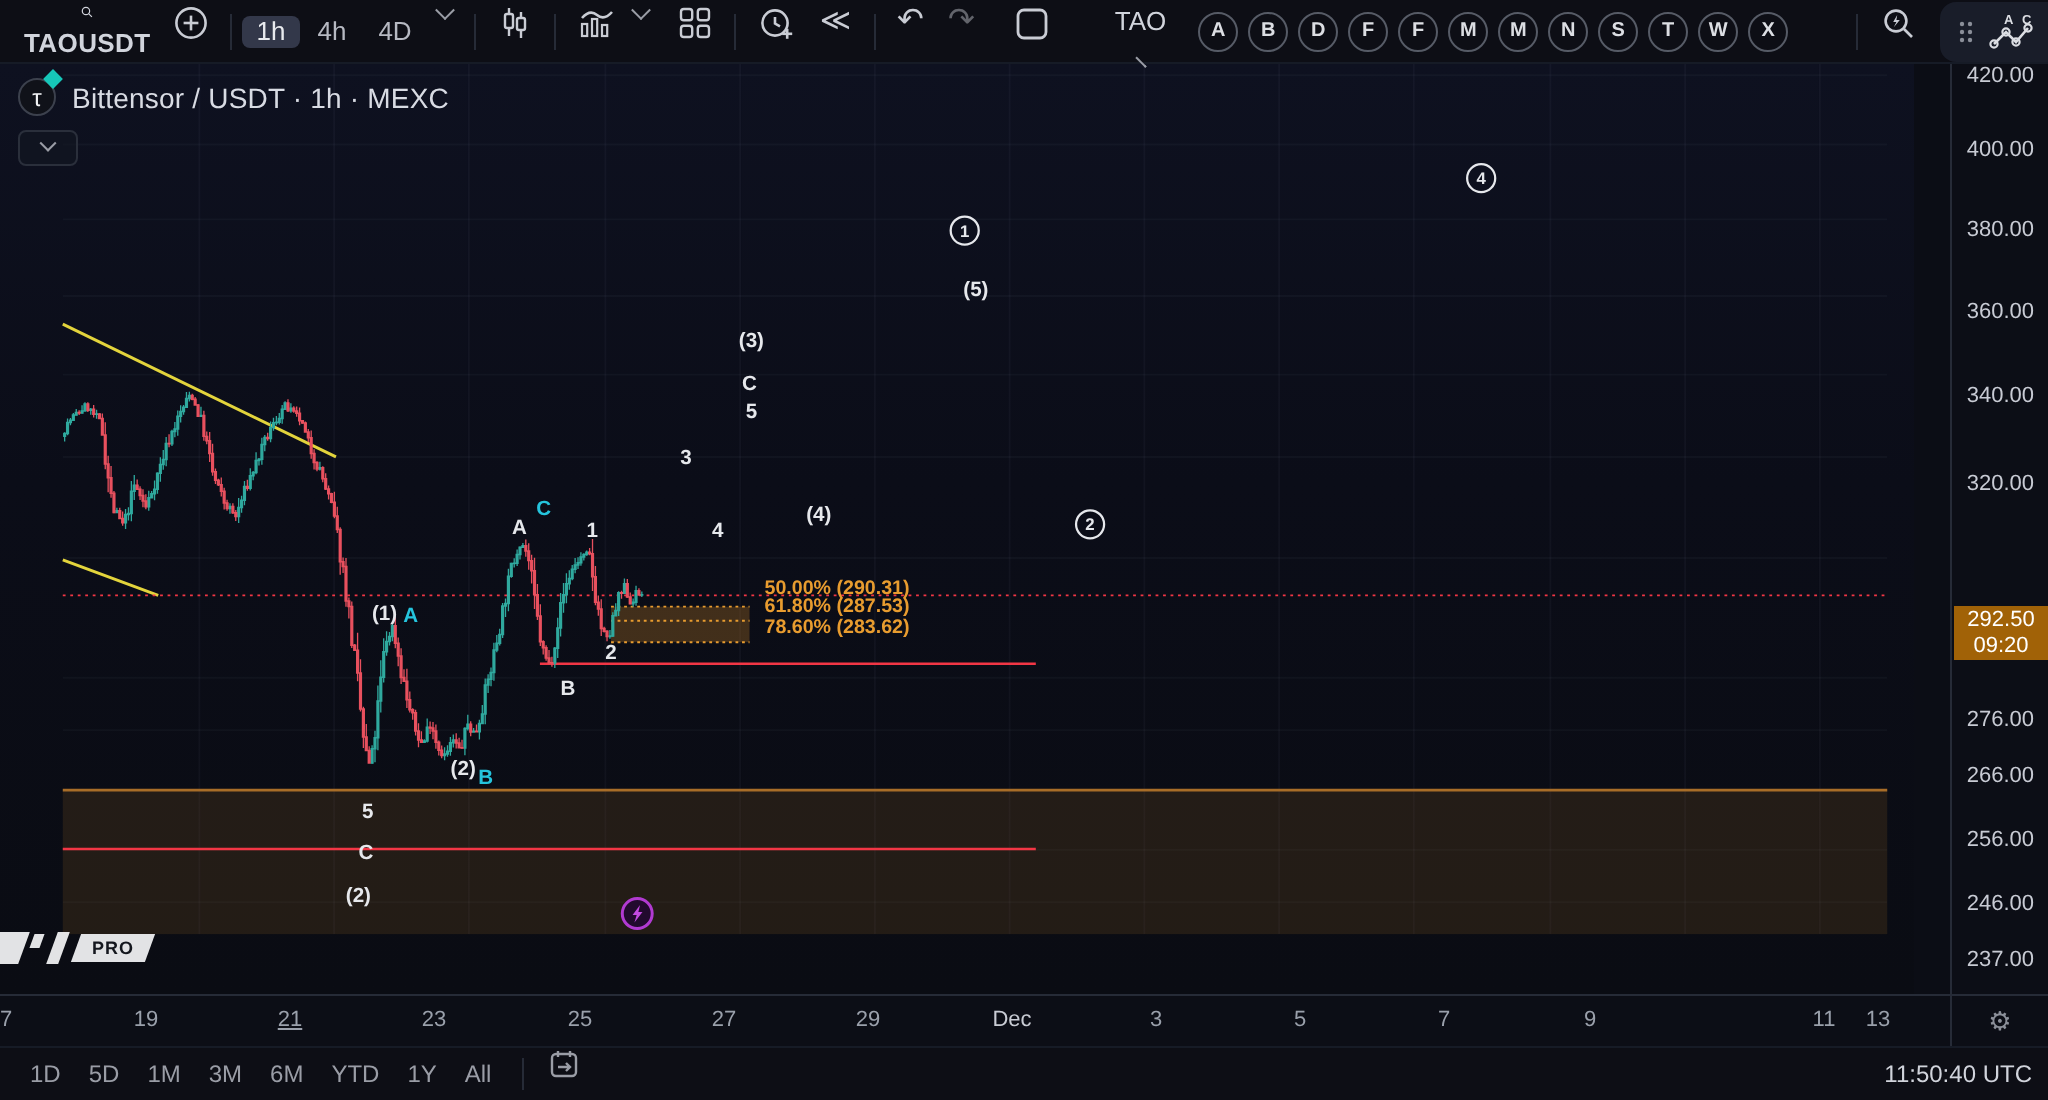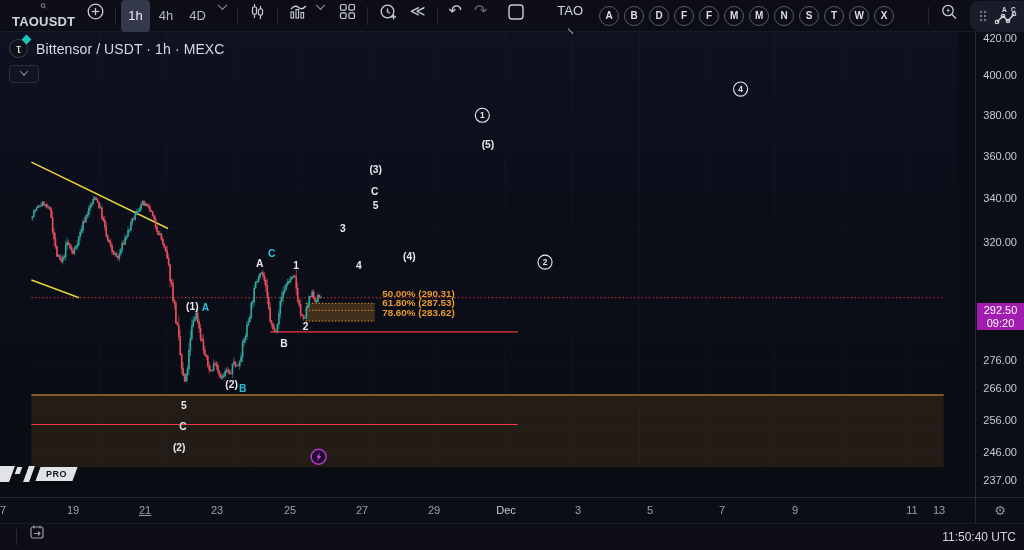--- a/index.html
+++ b/index.html
@@ -8,21 +8,21 @@
   .app { width:1024px; height:550px; display:flex; flex-direction:column; background:#0b0d15; }
 
   
   .toolbar { height:32px; flex:0 0 32px; display:flex; align-items:center; padding:0 0 0 6px;
     background:#0d0e15; border-bottom:1px solid #161b26; color:#d1d4dc; position:relative; z-index:5; }
   .tb-btn { height:26px; display:flex; align-items:center; gap:5px; padding:0 6px; border-radius:4px;
     color:#d1d4dc; font-size:13px; cursor:pointer; white-space:nowrap;flex-direction:column; }
   .tb-btn svg { display:block; }
   .sym { font-weight:bold; font-size:13px; letter-spacing:.2px; }
   .sep { width:1px; height:18px; background:#262b37; margin:0 5px; flex:0 0 1px; }
-  .tf { padding:8px 7px; color:#b6b9c2; font-size:13px; border-radius:4px; height:32px; display:flex; align-items:center; }
+  .tf { padding:8px 7px; color:#b6b9c2; font-size:13px; border-radius:4px; height:16px; display:flex; align-items:center; }
   .tf.sel { background:#33384a; color:#e8eaee; }
   .chev { width:7px; height:7px; border-right:1.6px solid #9a9da6; border-bottom:1.6px solid #9a9da6;
     transform:rotate(45deg) translate(-1px,-1px); display:inline-block; }
   .uni { font-size:16px; color:#c9ccd4; line-height:1; }
   .badges { display:flex; align-items:center; gap:5px; margin-left:10px; }
   .lbadge { width:20px; height:20px; border-radius:50%; border:1.5px solid #565b66; color:#dcdee3;
     font-size:10px; font-weight:bold; display:flex; align-items:center; justify-content:center; cursor:pointer; }
   .right-group { margin-left:auto; display:flex; align-items:center; height:32px; }
   .panel-raised { display:flex; align-items:center; gap:6px; background:#191d29; border-radius:8px 0 0 8px;
     height:30px; padding:0 4px 0 8px; margin-left:6px; }
@@ -47,21 +47,21 @@
   .wm-big { width:26px; height:16px; background:#f5f6f7; transform:skewX(-20deg); margin-left:-14px; }
   .wm-dot { width:5px; height:7px; background:#f5f6f7; transform:skewX(-20deg); margin-left:4px; margin-top:-7px; }
   .wm-slash { width:6px; height:16px; background:#f5f6f7; transform:skewX(-20deg); margin-left:5px; }
   .wm-pro { margin-left:6px; background:#f5f6f7; transform:skewX(-20deg); padding:2px 8px; }
   .wm-pro span { display:block; transform:skewX(20deg); color:#15181f; font-size:9px; font-weight:bold; letter-spacing:.5px; }
 
   
   .price-axis { flex:0 0 49px; position:relative; background:#0c0e16; border-left:1px solid #262b37;
     color:#c8cbd4; font-size:11px;margin-left:18px; }
   .pa-label { position:absolute; right:7px; transform:translateY(-50%); white-space:nowrap; }
-  .last-badge { position:absolute; left:1px; right:0px; height:27px; background:#a21caf; color:#fff;
+  .last-badge { position:absolute; left:1px; right:0px; height:27px; background:#a16207; color:#fff;
     display:flex; flex-direction:column; align-items:center; justify-content:center; line-height:1.15;
     font-size:11px; z-index:2; }
 
   
   .time-axis { flex:0 0 26px; display:flex; background:#0c0e16; border-top:1px solid #262b37;
     position:relative; color:#9aa0ab; font-size:11px; }
   .ta-inner { position:relative; width:975px; }
   .ta-label { position:absolute; top:6px; transform:translateX(-50%); }
   .ta-corner { width:49px; border-left:1px solid #262b37; display:flex; align-items:center; justify-content:center;
     color:#8b8f99; font-size:13px; }
@@ -351,20 +351,30 @@
         <span class="ta-label" style="left: 795px;">9</span>
         <span class="ta-label" style="left: 912px; text-align: center;">11</span>
         <span class="ta-label" style="left: 939px;">13</span>
       </div>
     <div class="ta-corner">
       <span>⚙</span>
     </div>
   </div>
 
   <div class="bottombar">
+    <div id="range-group" style="display:flex;align-items:center;">
+        <div class="range-btn">1D</div>
+        <div class="range-btn">5D</div>
+        <div class="range-btn">1M</div>
+        <div class="range-btn">3M</div>
+        <div class="range-btn">6M</div>
+        <div class="range-btn">YTD</div>
+        <div class="range-btn">1Y</div>
+        <div class="range-btn">All</div>
+      </div>
     <div class="bb-sep"></div>
     <div class="tb-btn" style="padding:0 4px;">
       <svg width="17" height="16" viewBox="0 0 17 16">
         <rect x="2" y="3" width="12" height="11" rx="2" fill="none" stroke="#9a9da6" stroke-width="1.2"></rect>
         <line x1="5" y1="1.5" x2="5" y2="4.5" stroke="#9a9da6" stroke-width="1.2"></line>
         <line x1="11" y1="1.5" x2="11" y2="4.5" stroke="#9a9da6" stroke-width="1.2"></line>
         <path d="M5 9.5 h6 M9 7.5 l2 2 -2 2" fill="none" stroke="#9a9da6" stroke-width="1.2"></path>
       </svg>
     </div>
     <span class="clock">11:50:40 UTC</span>

